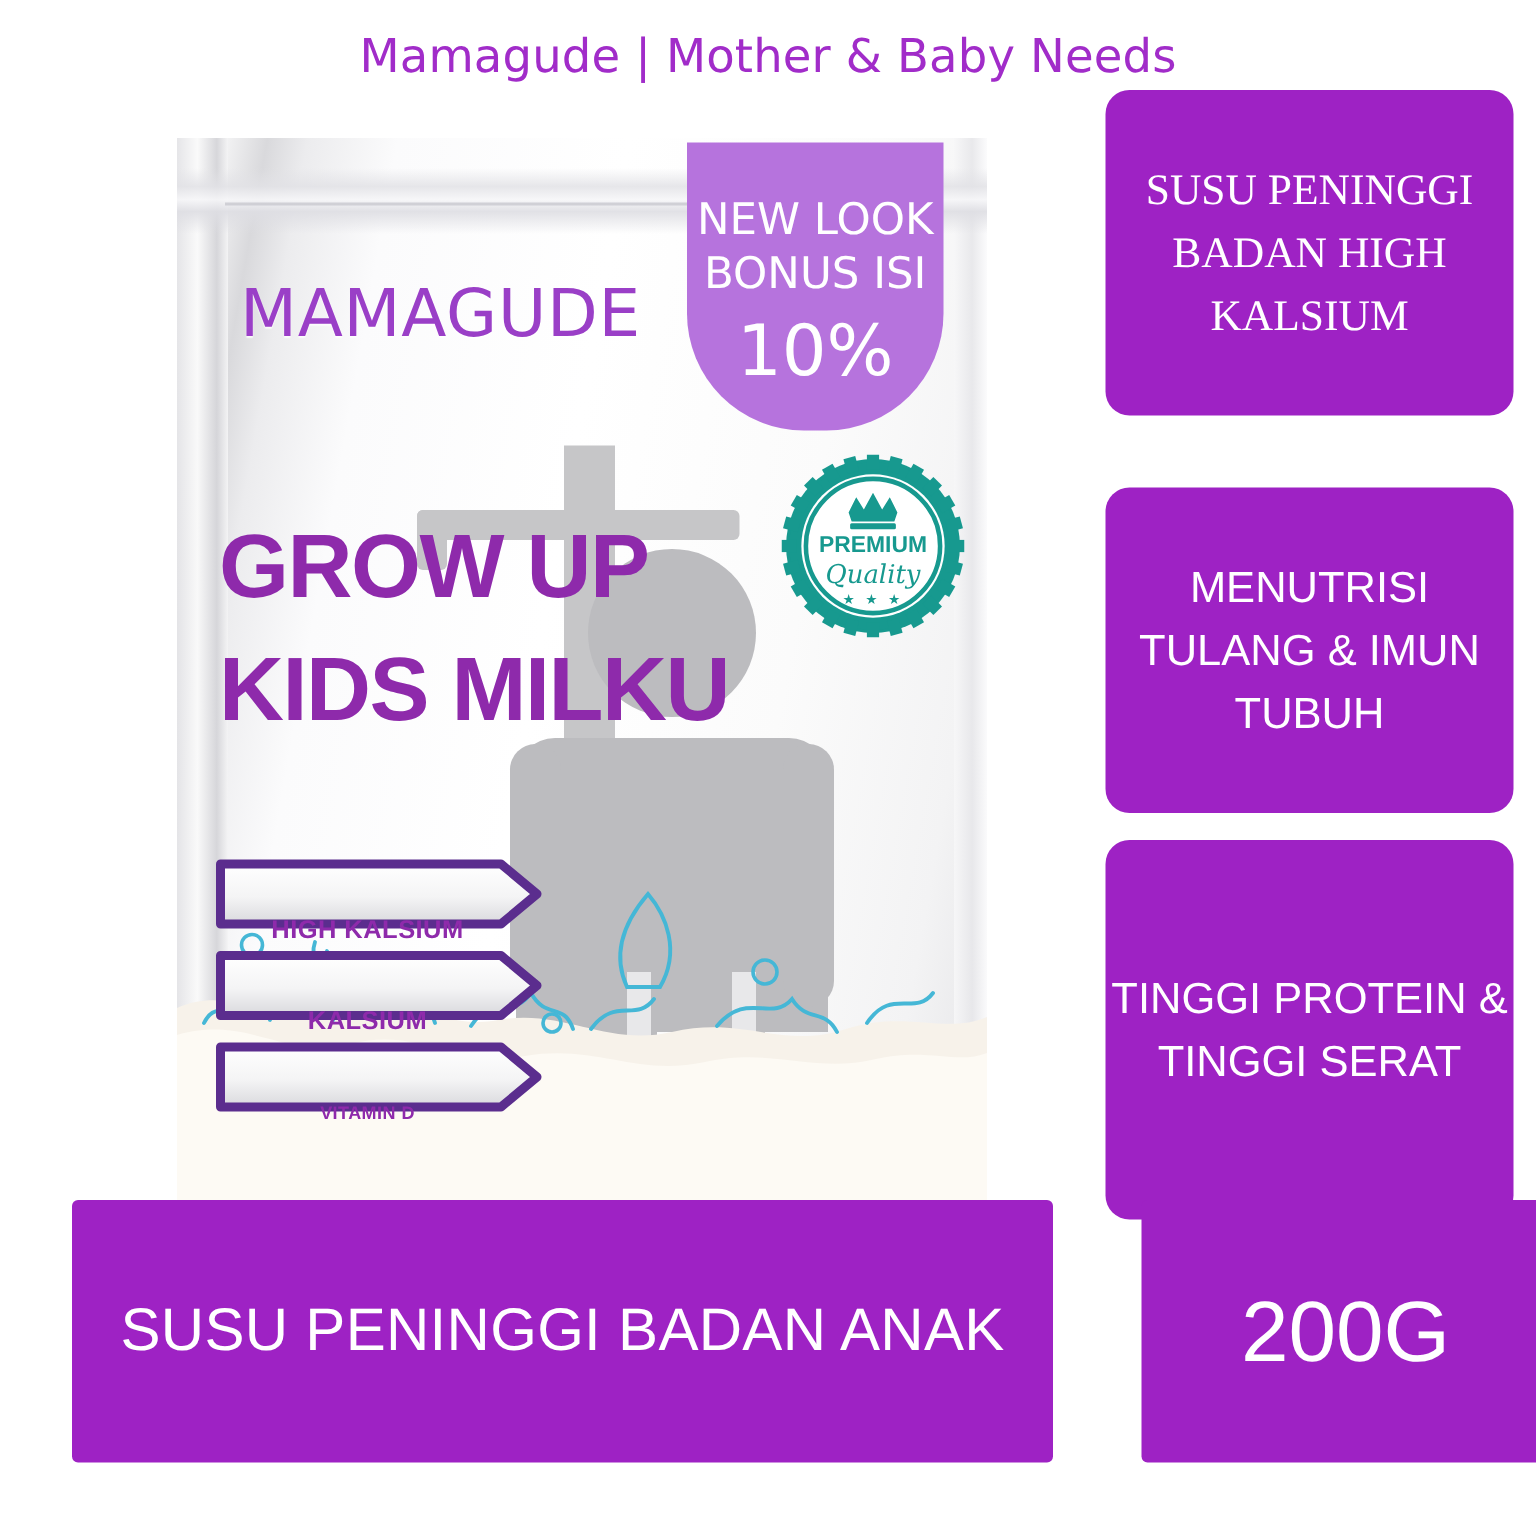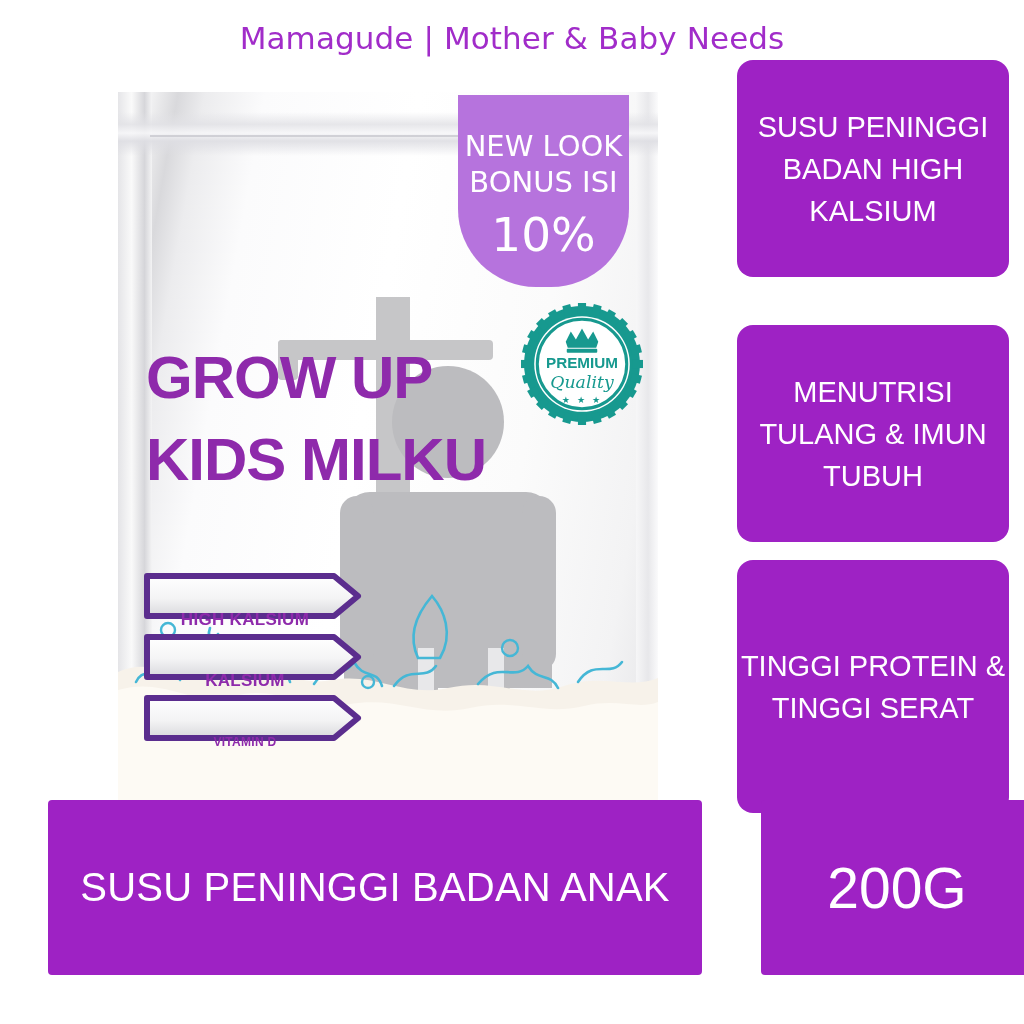--- a/index.html
+++ b/index.html
@@ -106,21 +106,21 @@
   .ribbon.r3 .txt{font-size:12px;}
 
   
   .fbox{
     position:absolute;left:737px;width:272px;
     background:#9e22c4;border-radius:16px;
     color:#fff;display:flex;align-items:center;justify-content:center;
     text-align:center;
     font-size:29px;line-height:42px;
   }
-  #fbox-1{top:60px;height:217px;}
+  #fbox-1{top:60px;height:217px;font-family:Liberation Serif, serif;}
   #fbox-2{top:325px;height:217px;}
   #fbox-3{top:560px;height:253px;}
 
   
   .bbar{
     position:absolute;background:#9e22c4;border-radius:4px;color:#fff;
     display:flex;align-items:center;justify-content:center;text-align:center;
   }
   #bbar-main{left:48px;top:800px;width:654px;height:175px;
     font-size:40px;letter-spacing:.2px;}
@@ -187,20 +187,21 @@
         <path d="M92 66 C 88 78 96 84 100 72"></path>
       </g>
       <g fill="none" stroke="#45b7d6" stroke-width="2.4">
         <circle cx="50" cy="68" r="7"></circle>
         <circle cx="168" cy="42" r="4"></circle>
         <circle cx="250" cy="120" r="6"></circle>
         <circle cx="392" cy="86" r="8"></circle>
       </g>
     </svg>
 
+    <div class="brand-name">MAMAGUDE</div>
 
     <div class="shield">
       <div class="l1">NEW LOOK</div>
       <div class="l2">BONUS ISI</div>
       <div class="pct">10%</div>
     </div>
 
     <div class="title-main">
       <div>GROW UP</div>
       <div>KIDS MILKU</div>

